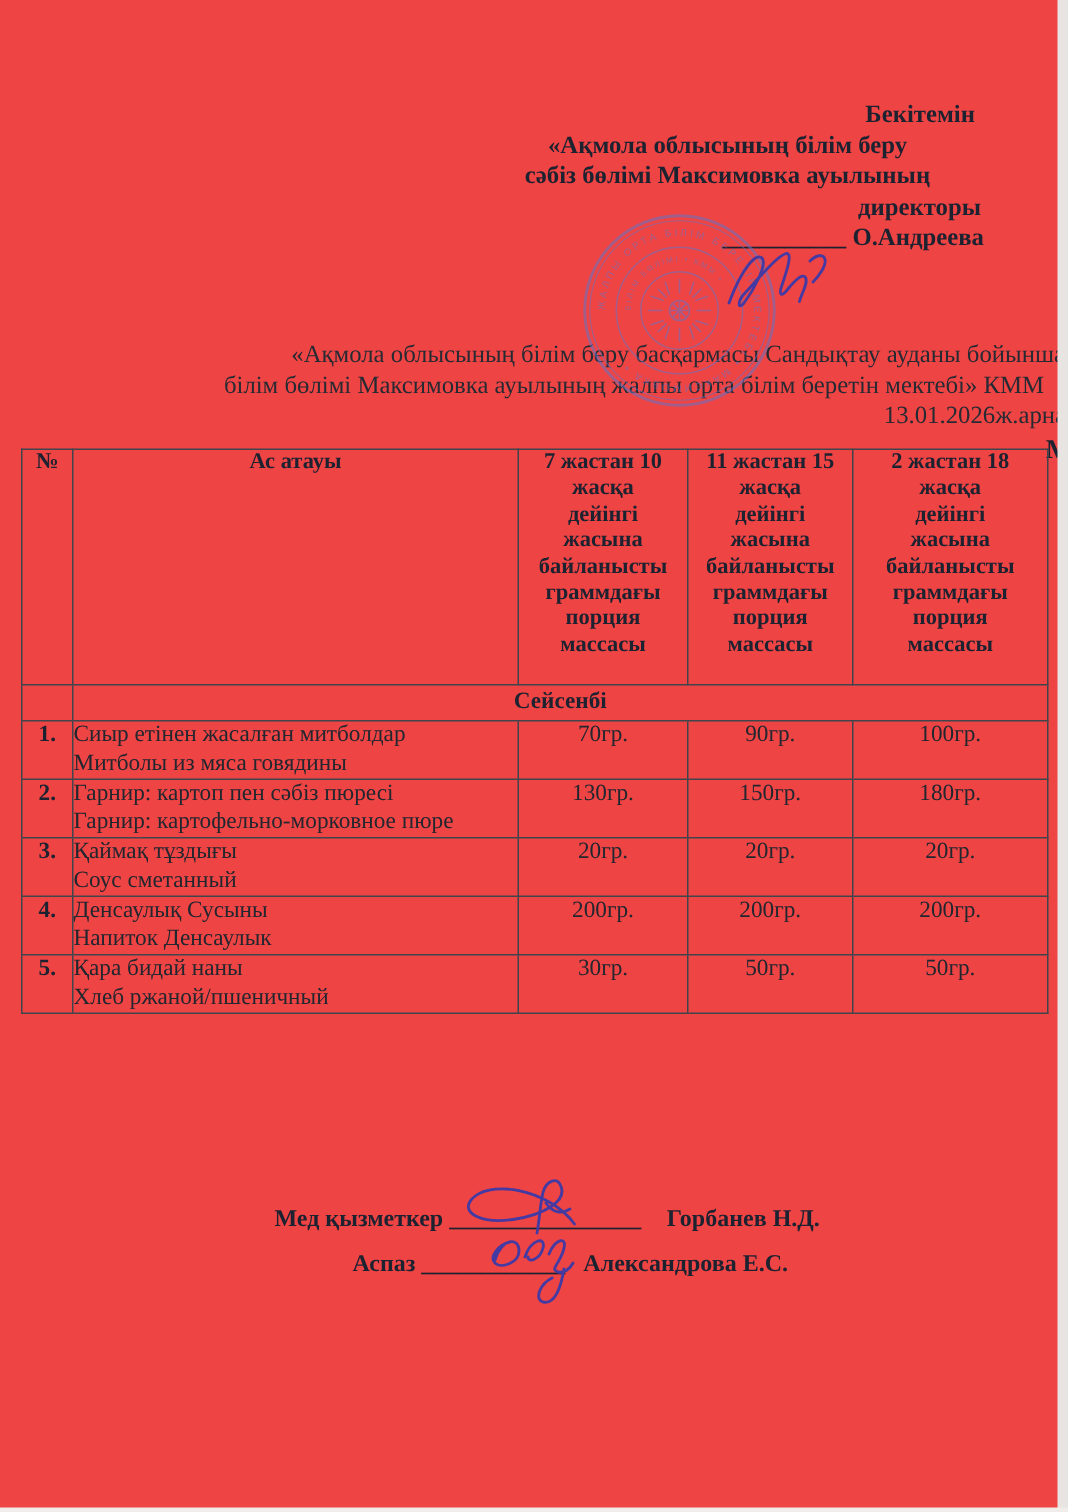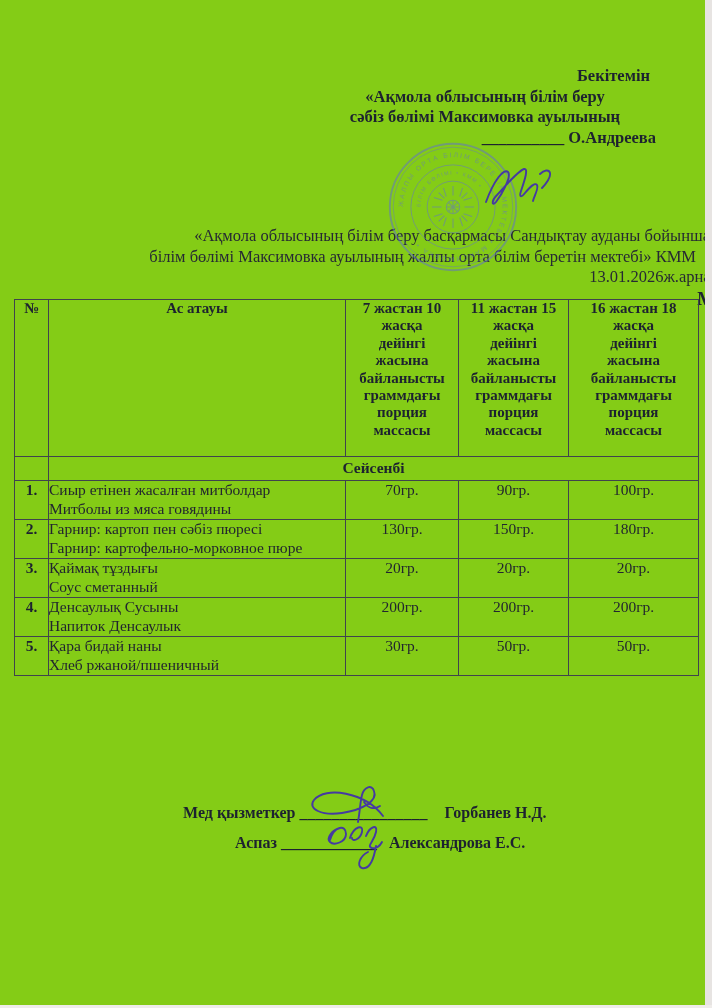--- a/index.html
+++ b/index.html
@@ -1,18 +1,18 @@
 <!DOCTYPE html>
 <html><head>
 <meta charset="utf-8">
 <style>
   html,body{margin:0;padding:0;background:#9a9a9a;}
   .page{
     position:relative;width:712px;height:1008px;margin:0 auto;
-    background:#84cc16;
+    background:#ef4444;
     font-family:"Liberation Serif","DejaVu Serif",serif;
     color:#21252f;overflow:hidden;text-decoration:underline;
   }
   .edge-right{position:absolute;right:0;top:0;width:7px;height:100%;background:#e7e4e2;}
   .edge-bottom{position:absolute;left:0;bottom:0;width:100%;height:3px;background:#efecea;}
 
   
   .approval{
     position:absolute;top:66px;right:36px;width:382px;
     font-weight:bold;font-size:16.5px;line-height:20.6px;
@@ -63,20 +63,21 @@
 </style>
 </head>
 <body>
 
 <div class="page">
 
   <div class="approval">
     <div class="al-right1">Бекітемін</div>
     <div>«Ақмола облысының білім беру</div>
     <div>сәбіз бөлімі Максимовка ауылының</div>
+    <div class="al-right2">директоры</div>
     <div class="sign-row"><span class="uline">__________</span> <span>О.Андреева</span></div>
   </div>
 
   <svg class="stamp" viewBox="0 0 140 140">
     <defs>
       <path id="ringTop" d="M70,70 m-52,0 a52,52 0 1,1 104,0 a52,52 0 1,1 -104,0"></path>
       <path id="ringIn" d="M70,70 m-34,0 a34,34 0 1,1 68,0 a34,34 0 1,1 -68,0"></path>
     </defs>
     <g stroke="#6274c6" fill="none" opacity="0.55">
       <circle cx="70" cy="70" r="66" stroke-width="2"></circle>
@@ -130,21 +131,21 @@
 порция
 массасы</th>
       <th class="hdr">11 жастан 15
 жасқа
 дейінгі
 жасына
 байланысты
 граммдағы
 порция
 массасы</th>
-      <th class="hdr">16 жастан 18
+      <th class="hdr">2 жастан 18
 жасқа
 дейінгі
 жасына
 байланысты
 граммдағы
 порция
 массасы</th>
     </tr>
     <tr>
       <td></td>

